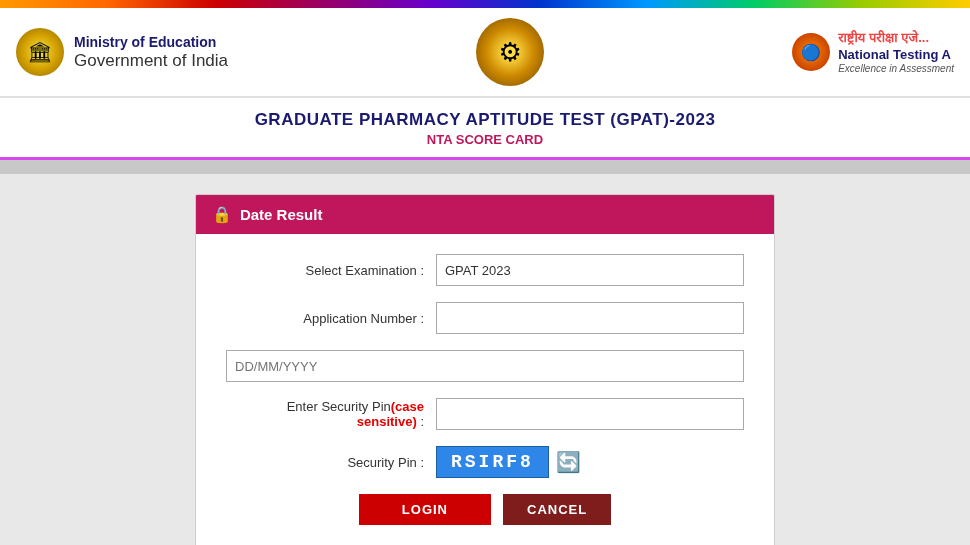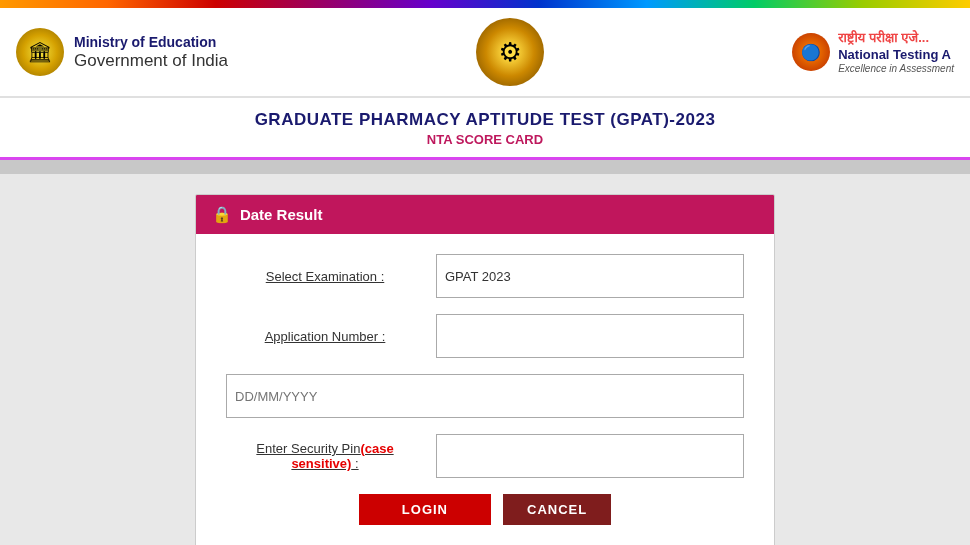--- a/index.html
+++ b/index.html
@@ -139,37 +139,36 @@
       padding: 20px 30px 24px;
     }
 
     .form-row {
       display: flex;
       align-items: center;
       margin-bottom: 16px;
     }
 
     .form-label {
-      text-align: center;
+      text-align: right;
       width: 210px;
       padding-right: 12px;
       font-size: 13px;
       color: #333;
       flex-shrink: 0;
-      text-decoration: underline;
     }
 
     .form-label .highlight {
       color: #e60000;
       font-weight: bold;
     }
 
     .form-input {
       flex: 1;
-      height: 44px;
+      height: 32px;
       border: 1px solid #aaa;
       padding: 4px 8px;
       font-size: 13px;
       color: #333;
       background: white;
       outline: none;
     }
 
     .security-pin-display {
       display: flex;
@@ -316,20 +315,27 @@
         <input class="form-input" type="text" placeholder="DD/MM/YYYY" style="">
       </div>
 
       <div class="form-row">
         <div class="form-label">
           <span>Enter Security Pin</span><span class="highlight" style="color:#e60000;font-weight:bold;">(case sensitive)</span><span> :</span>
         </div>
         <input class="form-input" type="text" placeholder="" style="">
       </div>
 
+      <div class="form-row">
+        <div class="form-label">Security Pin :</div>
+        <div class="security-pin-display">
+          <div class="captcha-box">RSIRF8</div>
+          <span class="refresh-icon" title="Refresh">🔄</span>
+        </div>
+      </div>
 
       <div class="button-row">
         <button class="btn-login">LOGIN</button>
         <button class="btn-cancel">CANCEL</button>
       </div>
 
     </div>
   </div>
 </div>
 

